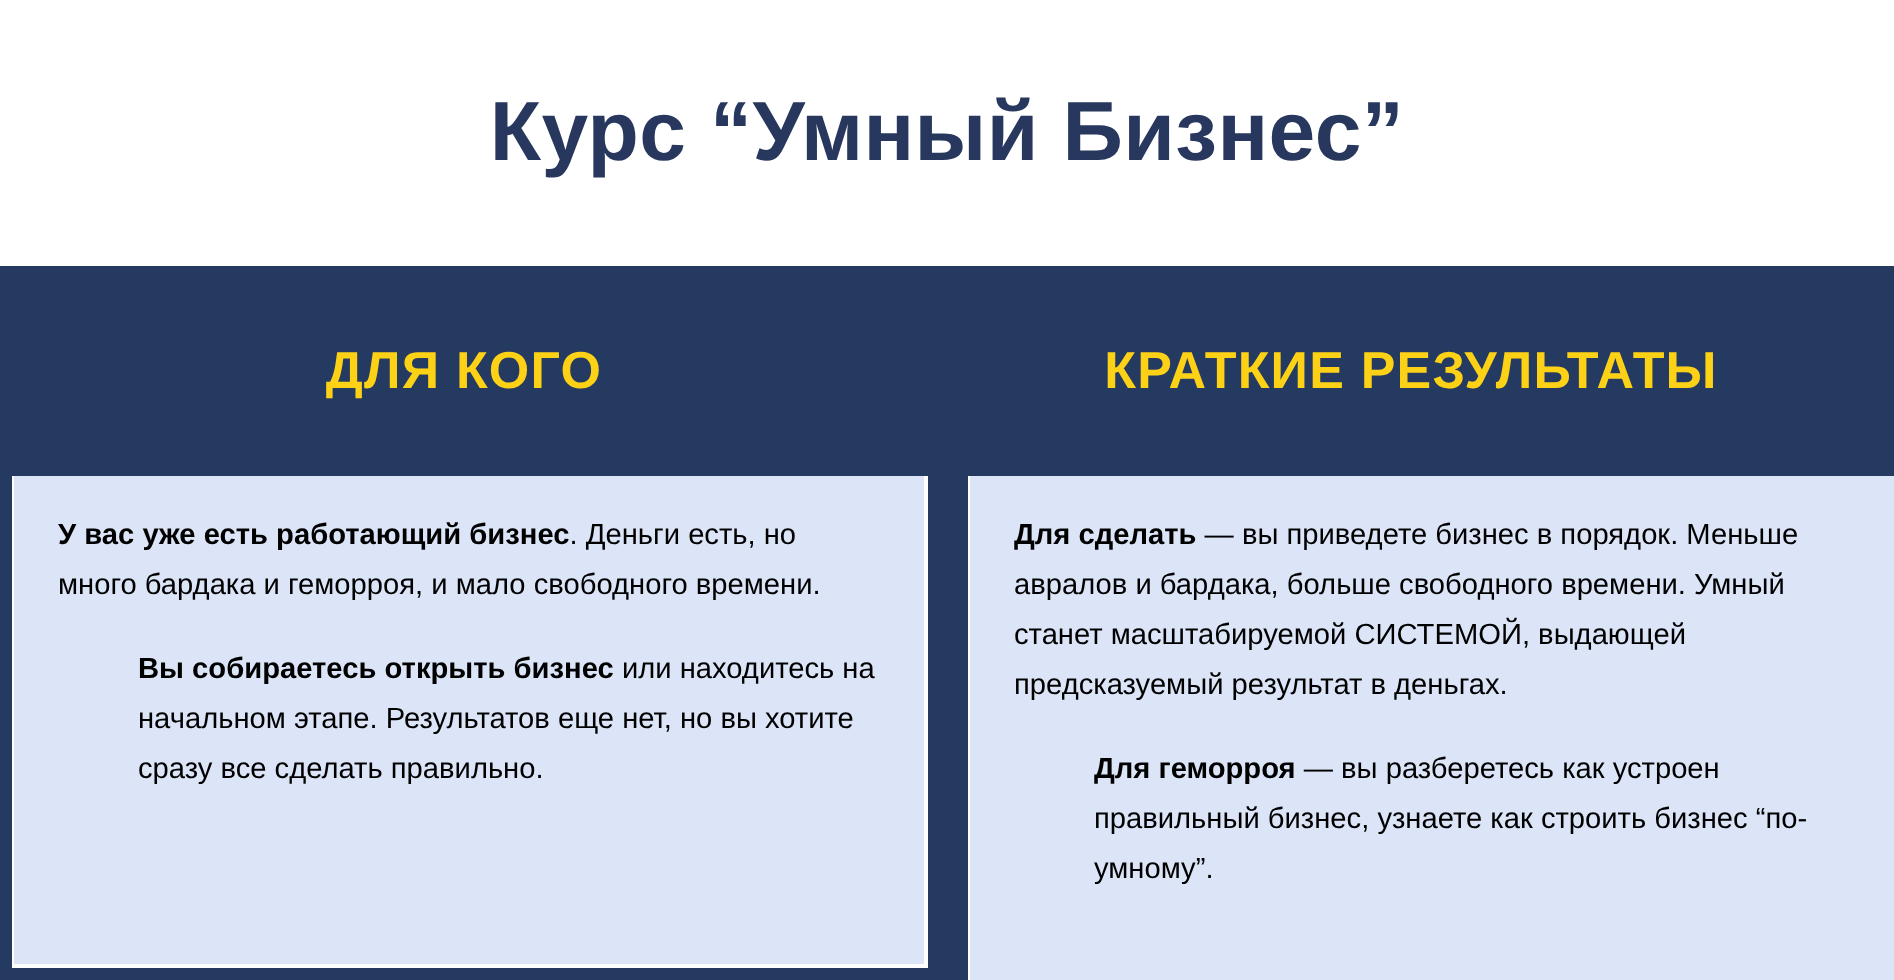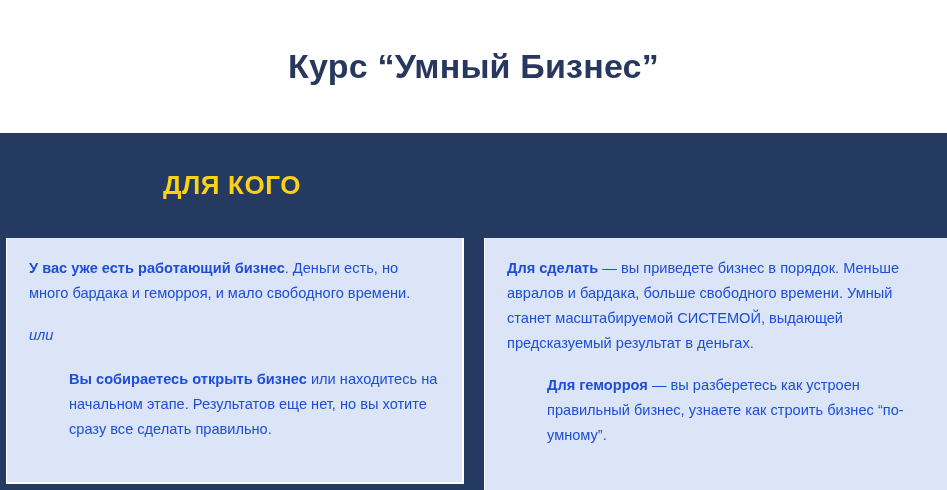--- a/index.html
+++ b/index.html
@@ -30,21 +30,21 @@
     top: 0;
     width: 947px;
     height: 133px;
     background: #ffffff;
     display: flex;
     align-items: center;
     justify-content: center;
     box-sizing: border-box;
   }
   .page-title {
-    font-size: 34px;
+    font-size: 42px;
     font-weight: bold;
     color: #27375e;
     letter-spacing: 0.2px;
     line-height: 1.1;
     text-align: center;
     white-space: nowrap;
   }
 
   
   .navy-panel {
@@ -105,21 +105,21 @@
     border-left: 1px solid #ffffff;
   }
   .card.right {
     left: 484px;
     width: 463px;
     height: 252px;
     border-left: 1px solid #ffffff;
   }
 
   .para {
-    color: #1d4ed8;
+    color: #000000;
     font-size: 14.6px;
     line-height: 25px;
     margin: 0 0 17px 0;
   }
   .para:last-child { margin-bottom: 0; margin-left: 40px; }
   .para b  { font-weight: bold; }
   .para.or { font-style: italic; margin-bottom: 19px; }
 </style>
 </head>
 <body>
@@ -127,30 +127,28 @@
 <div class="page">
 
   <div class="title-band">
     <div class="page-title">Курс “Умный Бизнес”</div>
   </div>
 
   <div class="navy-panel">
 
     <div class="headings-row">
       <div class="col-heading left">ДЛЯ КОГО</div>
+      <div class="col-heading right">КРАТКИЕ РЕЗУЛЬТАТЫ</div>
     </div>
 
     <div class="cards-row">
 
       <div class="card left">
         <p class="para">
           <b>У вас уже есть работающий бизнес</b><span>. Деньги есть, но много бардака и геморроя, и мало свободного времени.</span>
-        </p>
-        <p class="para or">
-          <span>или</span>
         </p>
         <p class="para">
           <b>Вы собираетесь открыть бизнес</b><span> или находитесь на начальном этапе. Результатов еще нет, но вы хотите сразу все сделать правильно.</span>
         </p>
       </div>
 
       <div class="card right">
         <p class="para">
           <b>Для сделать</b><span> — вы приведете бизнес в порядок. Меньше авралов и бардака, больше свободного времени. Умный станет масштабируемой СИСТЕМОЙ, выдающей предсказуемый результат в деньгах.</span>
         </p>

